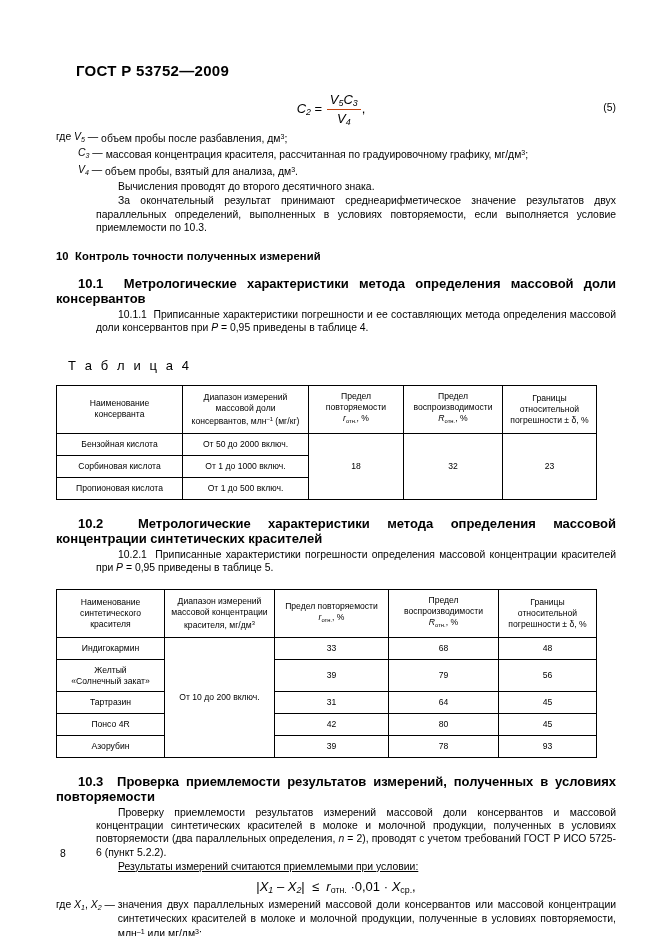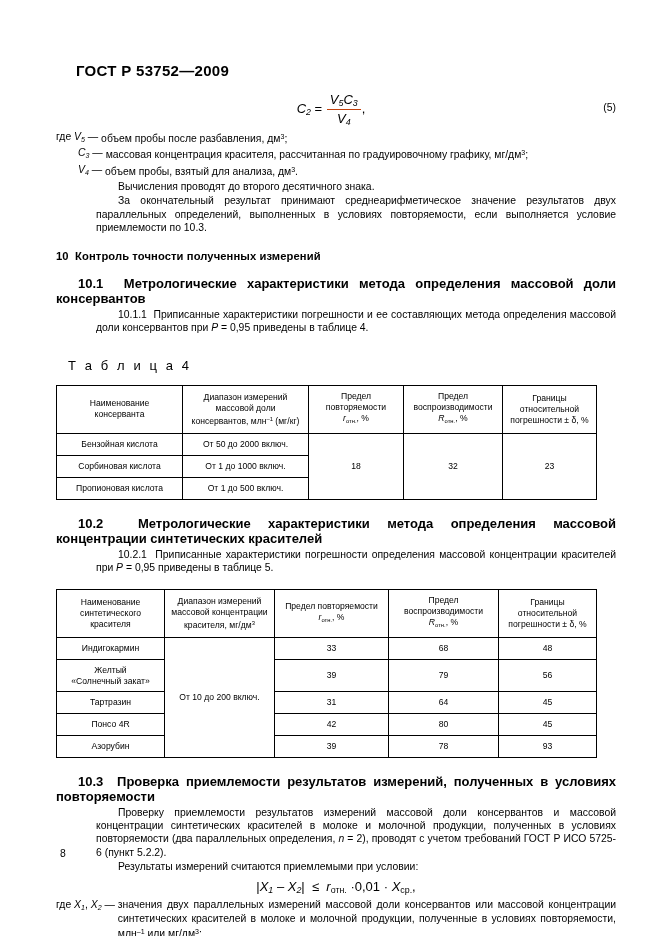--- a/index.html
+++ b/index.html
@@ -341,21 +341,21 @@
     </div>
 
     <div class="sp-16"></div>
 
     <h3 class="sub sub-ind">
       <span>10.3</span>&nbsp;&nbsp;<span>Проверка приемлемости результатов измерений, полученных в условиях повторяемости</span>
     </h3>
 
     <p class="para indent" style="margin-top:2px;"><span>Проверку приемлемости результатов измерений массовой доли консервантов и массовой концентрации синтетических красителей в молоке и молочной продукции, полученных в условиях повторяемости (два параллельных определения,</span> <span class="ital">n</span> <span>= 2), проводят с учетом требований ГОСТ Р ИСО 5725-6 (пункт 5.2.2).</span></p>
 
-    <p class="para indent nojust" style="margin-top:1px;">Результаты измерений считаются приемлемыми при условии:</p>
+    <p class="para indent nojust" style="margin-top:1px;text-decoration:underline;">Результаты измерений считаются приемлемыми при условии:</p>
 
     <div class="formula-center" style="position:relative; margin-top:4px;">
       <span>|</span><span class="ital"><span>X</span><sub>1</sub></span>&nbsp;<span>–</span>&nbsp;<span class="ital"><span>X</span><sub>2</sub></span><span>|</span>
       &nbsp;<span>≤</span>&nbsp;
       <span class="ital">r</span><sub>отн.</sub>&nbsp;<span>·</span><span>0,01</span>&nbsp;<span>·</span>&nbsp;<span class="ital">X</span><sub>ср.</sub><span>,</span>
     </div>
 
     <div class="wherelist" style="margin-top:5px;">
       <div class="wl-row">
         <span class="wl-lbl"><span>где</span>&nbsp;<span class="ital"><span>X</span><sub>1</sub></span><span>,</span>&nbsp;<span class="ital"><span>X</span><sub>2</sub></span>&nbsp;<span>—</span>&nbsp;</span>

